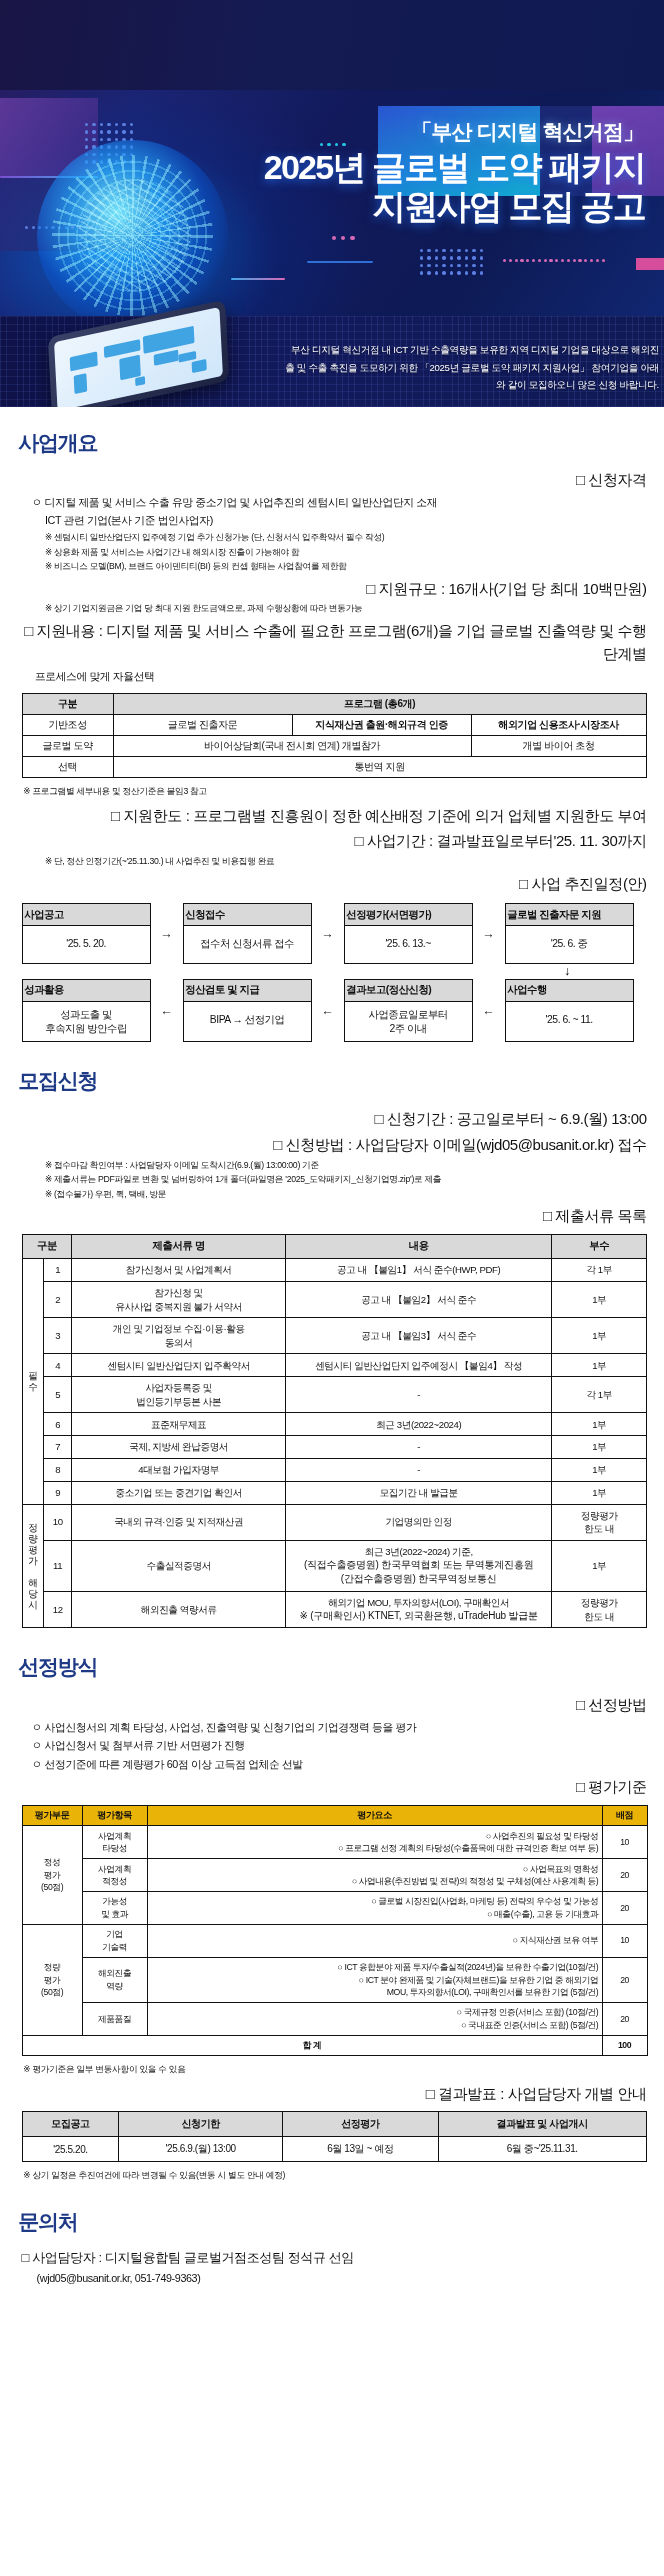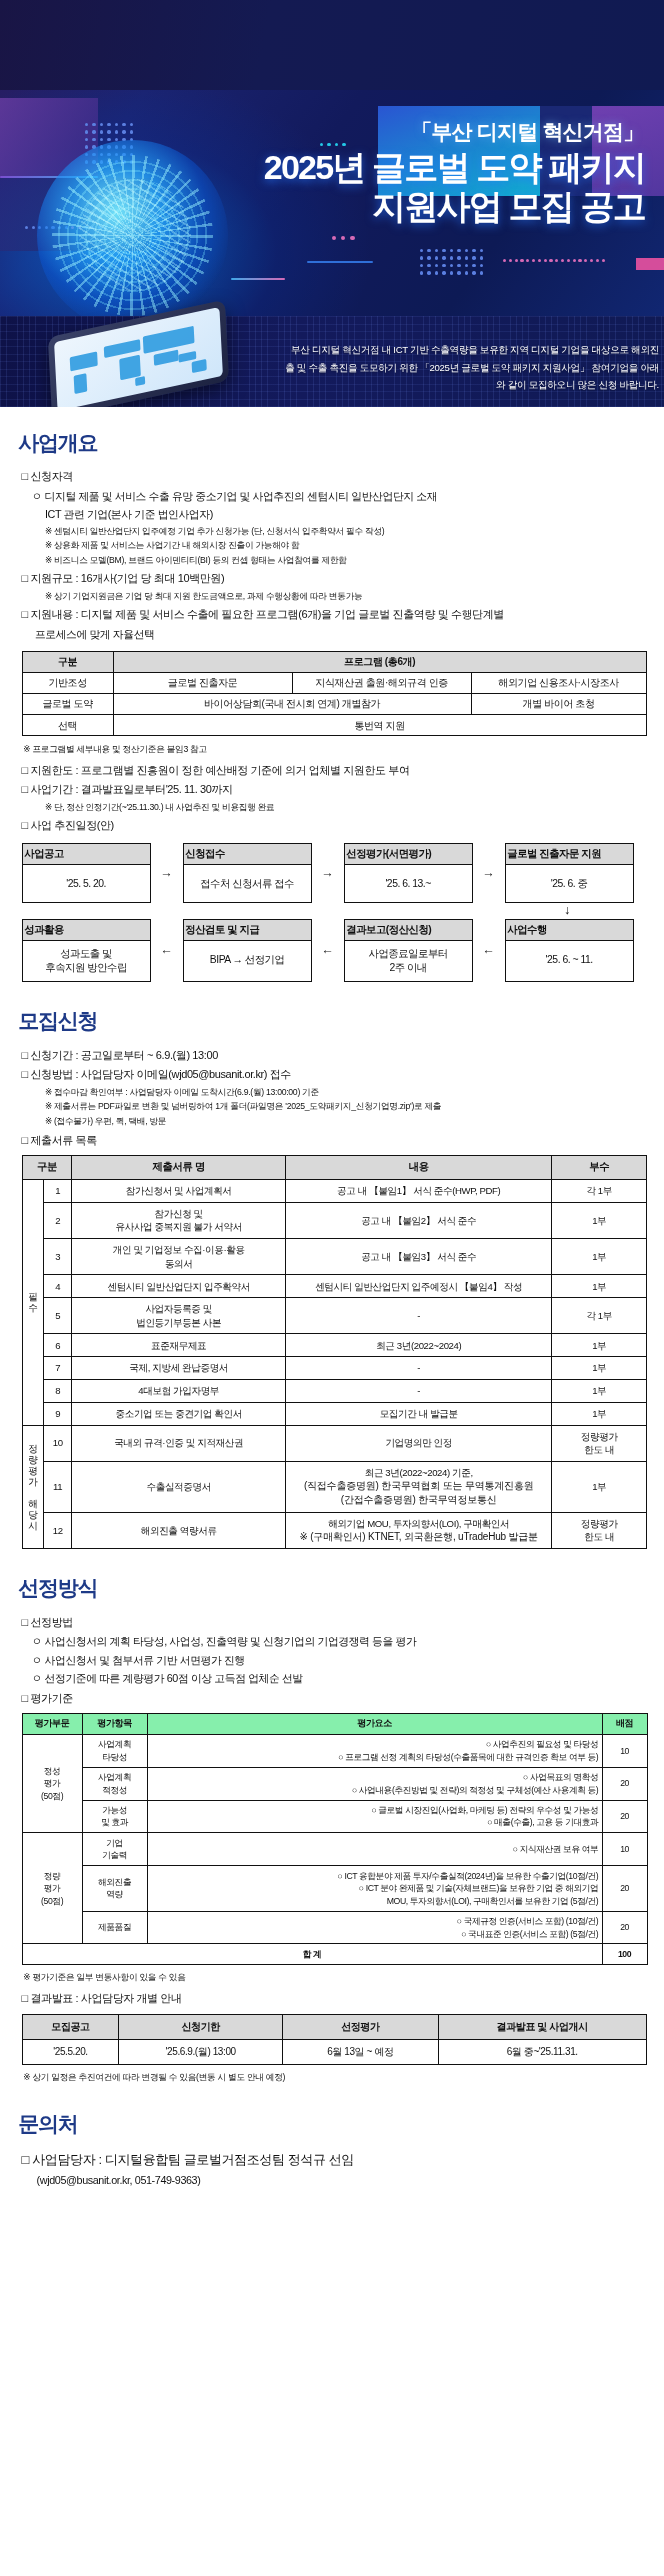--- a/index.html
+++ b/index.html
@@ -129,37 +129,37 @@
 
   
   .content { position:relative; padding:0 18.3px; }
 
   .sec-title {
     font-size:21px; font-weight:800; color:#1e3a87;
     letter-spacing:-1.3px; margin:25px 0 11.6px 0;
   }
   .sec-title.first { margin-top:21.6px; }
 
-  .l1 { font-size:11px; line-height:1.55; margin:2.5px 0 2.5px 3.3px; letter-spacing:-0.4px; color:#111; }
+  .l1 { font-size:15px; line-height:1.55; margin:2.5px 0 2.5px 3.3px; letter-spacing:-0.4px; color:#111;text-align:right; }
   .l2 { font-size:10.8px; line-height:1.55; margin:1.7px 0 1.7px 13.3px; letter-spacing:-0.4px; color:#111; }
   .l2-cont { font-size:10.8px; line-height:1.55; margin:0 0 1.7px 26.6px; letter-spacing:-0.4px; }
   .l1-cont { font-size:10.8px; line-height:1.55; margin:0 0 1.7px 16.6px; letter-spacing:-0.4px; }
   .note { font-size:8.7px; line-height:1.6; margin:0.8px 0 0.8px 26.6px; letter-spacing:-0.3px; color:#111; }
   .note-l { font-size:8.7px; line-height:1.6; margin:5px 0 5px 5px; letter-spacing:-0.3px; color:#111; }
 
   
   table.tbl { border-collapse:collapse; width:625px; margin:8.3px 0 6.6px 3.3px; }
   table.tbl th, table.tbl td {
     border:0.8px solid #111; font-size:10px; padding:3.3px 2.5px; text-align:center;
     letter-spacing:-0.4px; line-height:1.35; color:#111;
   }
   table.tbl th { background:#d9d9d9; font-weight:700; }
 
   
-  .prog td.dotted-l { border-left:0.8px dotted #111; }
+  .prog td.dotted-l { border-left:0.8px dotted #111;font-weight:bold; }
 
   
   .flow { margin:8.3px 0 3.3px 3.3px; }
   .flow-row { display:flex; align-items:stretch; }
   .flow-box { width:129px; border:0.8px solid #111; }
   .flow-box .fh {
     background:#d9d9d9; border-bottom:0.8px solid #111;
     font-size:10.4px; font-weight:700; padding:3.3px 1.7px;
     letter-spacing:-0.5px;
   }
@@ -187,21 +187,21 @@
   table.docs tr.dashed td { border-top:0.8px dotted #111; }
   .tiny { font-size:10px; letter-spacing:-0.2px; }
   .lft { text-align:left; }
 
   
   table.eval { border-collapse:collapse; width:625px; margin:6.6px 0 6.6px 3.3px; table-layout:fixed; }
   table.eval th, table.eval td {
     border:0.8px solid #111; font-size:8.7px; padding:3.3px 3.3px;
     letter-spacing:-0.4px; line-height:1.45; color:#111; text-align:center;
   }
-  table.eval th { background:#86efac; font-weight:700; font-size:9.1px; }
+  table.eval th { background:#eab308; font-weight:700; font-size:9.1px; }
   table.eval td.crit { text-align:right; padding-left:5px; }
 
   
   table.sched { border-collapse:collapse; width:625px; margin:6.6px 0 6.6px 3.3px; }
   table.sched th, table.sched td {
     border:0.8px solid #111; font-size:10px; padding:5px 3.3px; text-align:center;
     letter-spacing:-0.4px; color:#111;
   }
   table.sched th { background:#d9d9d9; font-weight:700; }
 

